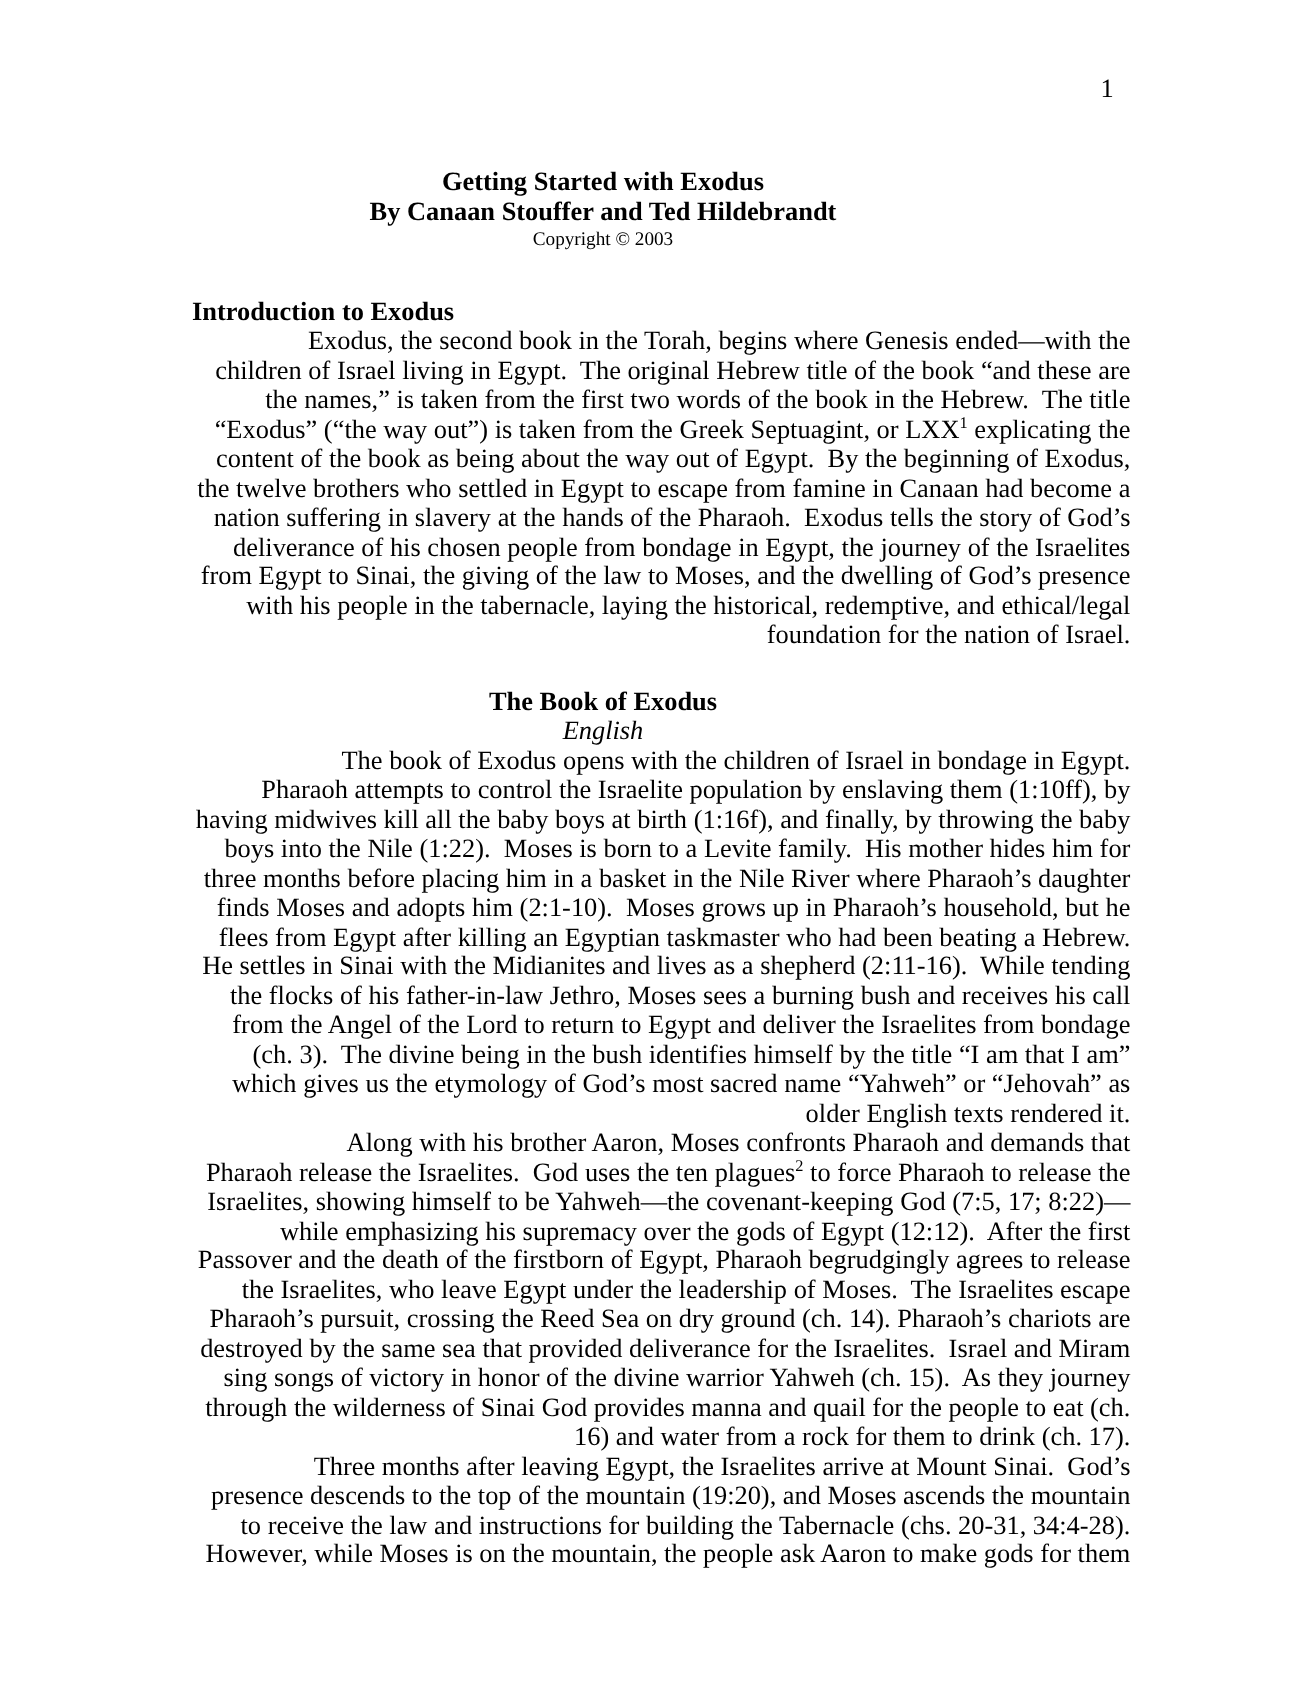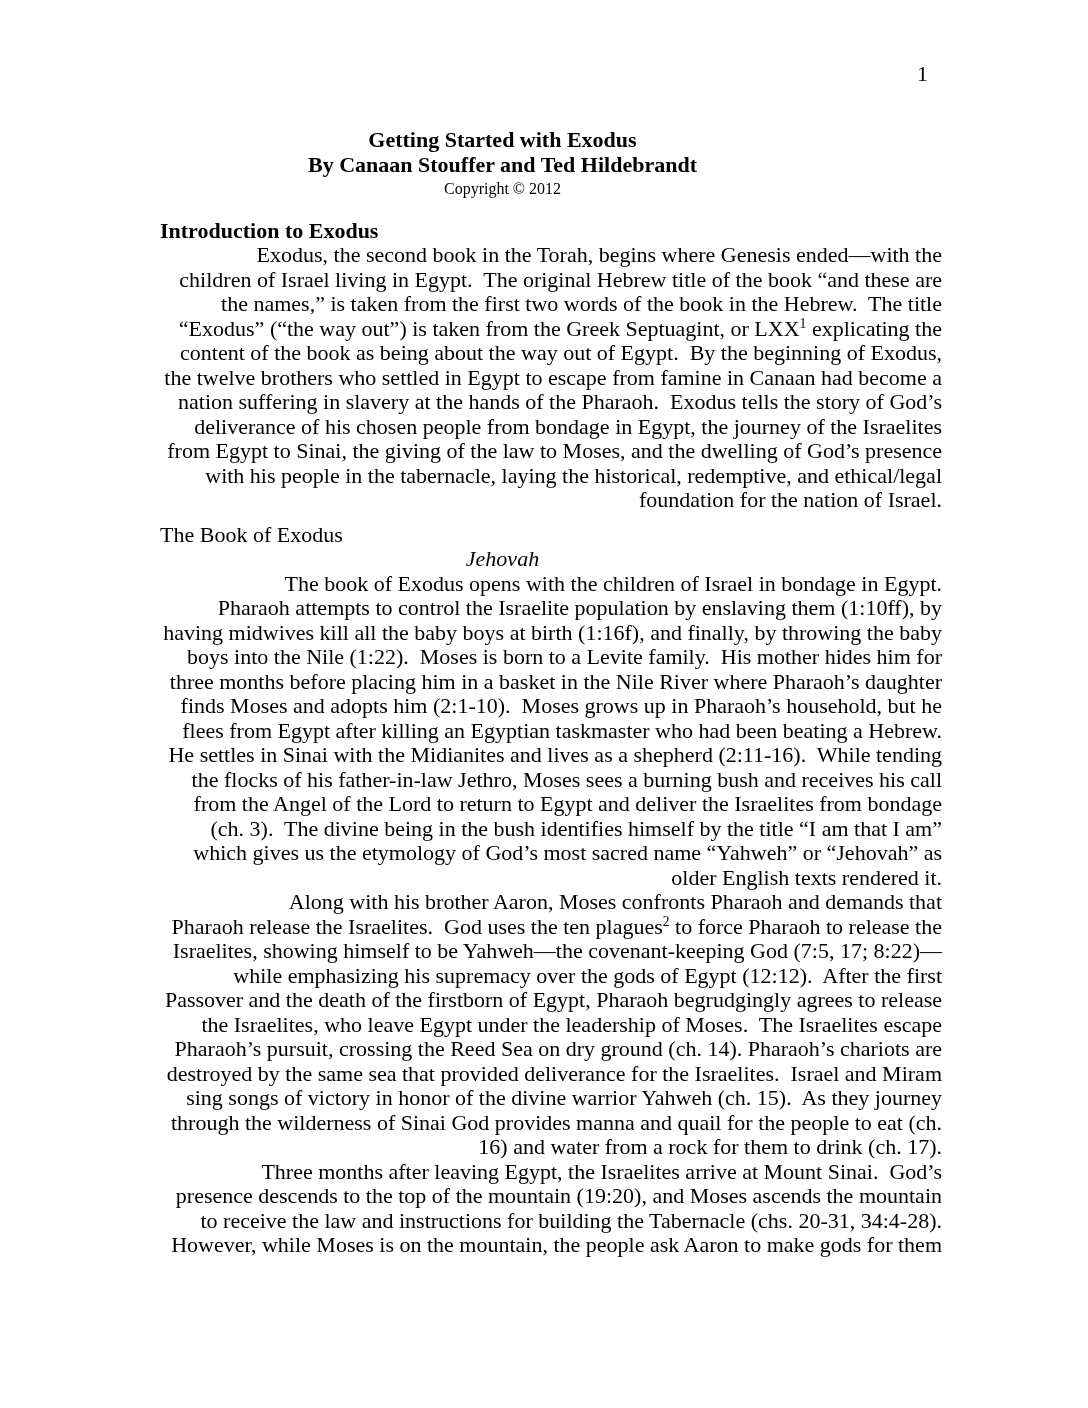--- a/index.html
+++ b/index.html
@@ -29,39 +29,40 @@
     position: absolute;
     left: 160px;
     top: 128px;
     width: 782px;
     font-size: 22px;
     line-height: 24.5px;
   }
   .title-wrap {
     width: 685px;
     text-align: center;
+    margin-top: 11px;
   }
   .doc-title,
   .doc-byline {
     font-weight: bold;
   }
   .doc-copyright {
     font-weight: normal;
     font-size: 16px;
   }
   .blk { margin: 0; }
   .h-left {
     font-weight: bold;
-    margin-top: 17px;
+    margin-top: 35px;
   }
   .h-center {
-    font-weight: normal;
-    text-align: left;
+    font-weight: bold;
+    text-align: center;
     width: 685px;
-    margin-top: 10px;
+    margin-top: 31px;
   }
   .h-center-italic {
     font-style: italic;
     text-align: center;
     width: 685px;
   }
   .para {
     text-indent: 64px;
     white-space: pre-wrap;
     text-align: right;
@@ -75,26 +76,26 @@
 </head>
 <body>
 
 <div class="page">
   <div class="page-number">1</div>
 
   <div class="content">
     <div class="title-wrap">
       <div class="doc-title">Getting Started with Exodus</div>
       <div class="doc-byline">By Canaan Stouffer and Ted Hildebrandt</div>
-      <div class="doc-copyright">Copyright © 2012</div>
+      <div class="doc-copyright">Copyright © 2003</div>
     </div>
 
     <div id="blocks">
         <div class="blk h-left">Introduction to Exodus</div>
         <div class="blk para">Exodus, the second book in the Torah, begins where Genesis ended—with the children of Israel living in Egypt.  The original Hebrew title of the book “and these are the names,” is taken from the first two words of the book in the Hebrew.  The title “Exodus” (“the way out”) is taken from the Greek Septuagint, or LXX<sup>1</sup> explicating the content of the book as being about the way out of Egypt.  By the beginning of Exodus, the twelve brothers who settled in Egypt to escape from famine in Canaan had become a nation suffering in slavery at the hands of the Pharaoh.  Exodus tells the story of God’s deliverance of his chosen people from bondage in Egypt, the journey of the Israelites from Egypt to Sinai, the giving of the law to Moses, and the dwelling of God’s presence with his people in the tabernacle, laying the historical, redemptive, and ethical/legal foundation for the nation of Israel.</div>
         <div class="blk h-center">The Book of Exodus</div>
-        <div class="blk h-center-italic">Jehovah</div>
+        <div class="blk h-center-italic">English</div>
         <div class="blk para">The book of Exodus opens with the children of Israel in bondage in Egypt.  Pharaoh attempts to control the Israelite population by enslaving them (1:10ff), by having midwives kill all the baby boys at birth (1:16f), and finally, by throwing the baby boys into the Nile (1:22).  Moses is born to a Levite family.  His mother hides him for three months before placing him in a basket in the Nile River where Pharaoh’s daughter finds Moses and adopts him (2:1-10).  Moses grows up in Pharaoh’s household, but he flees from Egypt after killing an Egyptian taskmaster who had been beating a Hebrew. He settles in Sinai with the Midianites and lives as a shepherd (2:11-16).  While tending the flocks of his father-in-law Jethro, Moses sees a burning bush and receives his call from the Angel of the Lord to return to Egypt and deliver the Israelites from bondage (ch. 3).  The divine being in the bush identifies himself by the title “I am that I am” which gives us the etymology of God’s most sacred name “Yahweh” or “Jehovah” as older English texts rendered it.</div>
         <div class="blk para">Along with his brother Aaron, Moses confronts Pharaoh and demands that Pharaoh release the Israelites.  God uses the ten plagues<sup>2</sup> to force Pharaoh to release the Israelites, showing himself to be Yahweh—the covenant-keeping God (7:5, 17; 8:22)—while emphasizing his supremacy over the gods of Egypt (12:12).  After the first Passover and the death of the firstborn of Egypt, Pharaoh begrudgingly agrees to release the Israelites, who leave Egypt under the leadership of Moses.  The Israelites escape Pharaoh’s pursuit, crossing the Reed Sea on dry ground (ch. 14). Pharaoh’s chariots are destroyed by the same sea that provided deliverance for the Israelites.  Israel and Miram sing songs of victory in honor of the divine warrior Yahweh (ch. 15).  As they journey through the wilderness of Sinai God provides manna and quail for the people to eat (ch. 16) and water from a rock for them to drink (ch. 17).</div>
         <div class="blk para">Three months after leaving Egypt, the Israelites arrive at Mount Sinai.  God’s presence descends to the top of the mountain (19:20), and Moses ascends the mountain to receive the law and instructions for building the Tabernacle (chs. 20-31, 34:4-28).  However, while Moses is on the mountain, the people ask Aaron to make gods for them</div>
       </div>
   </div>
 </div>
 
 </body></html>

